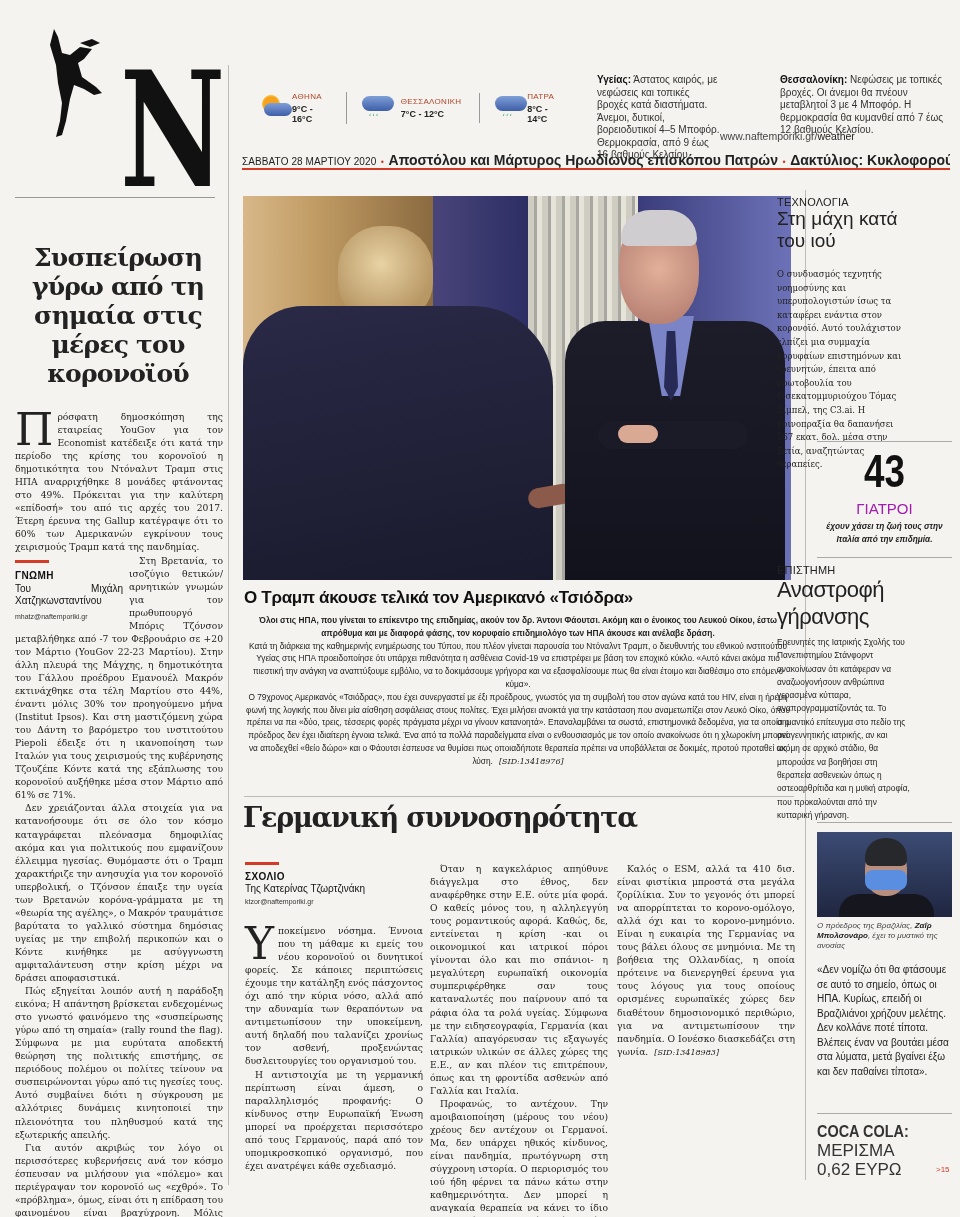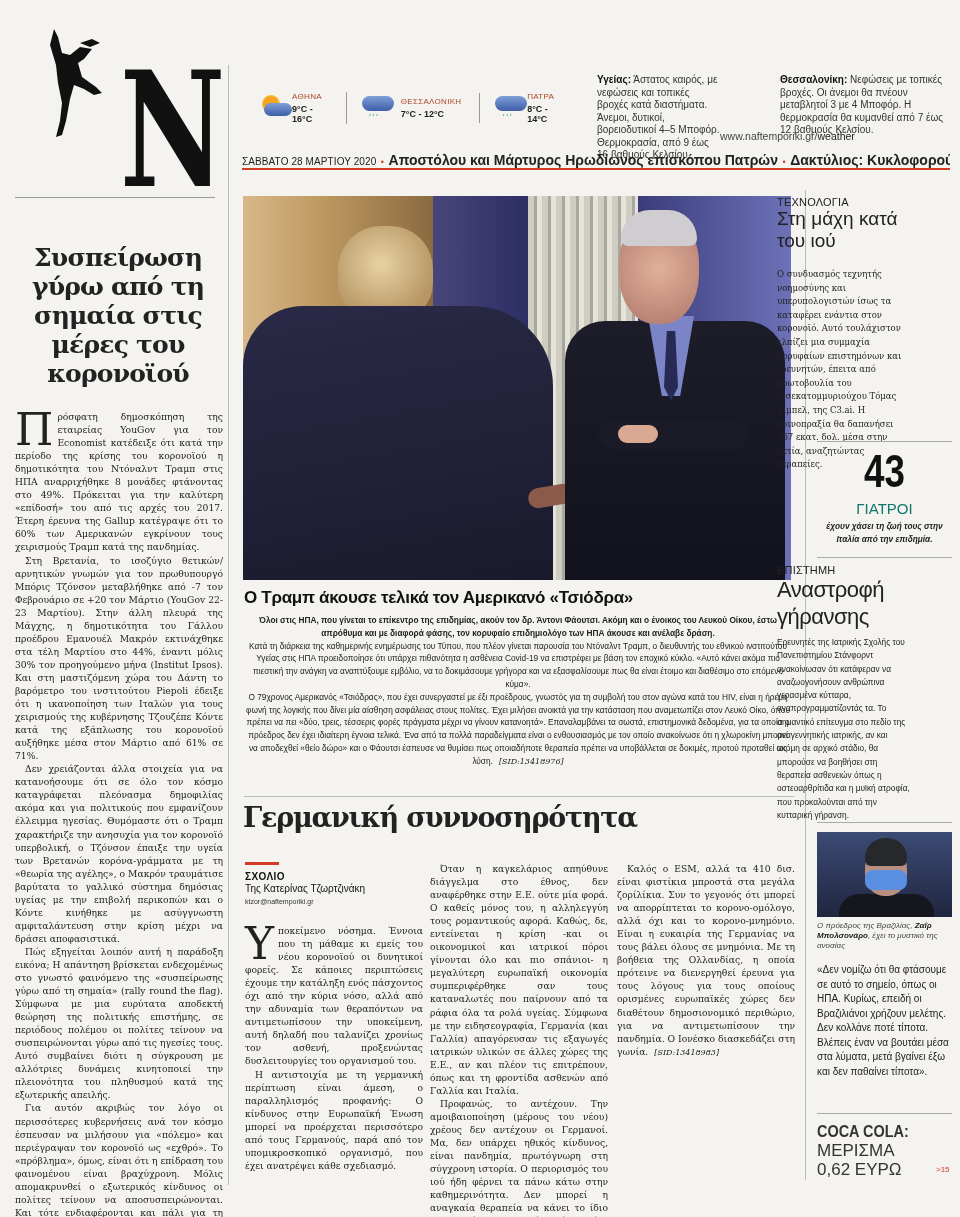--- a/index.html
+++ b/index.html
@@ -92,21 +92,21 @@
   .vrule-right { left: 805px; top: 190px; width: 1px; height: 990px; background: #bbb; }
 
   
   .rc { left: 777px; width: 135px; }
   .rc-kicker { font-family: "Liberation Sans", sans-serif; font-size: 11px; color: #222; letter-spacing: 0.2px; }
   .rc-head { font-family: "Liberation Sans", sans-serif; font-size: 19px; line-height: 22px; color: #222; }
   .rc-body { font-family: "DejaVu Serif", serif; font-size: 8.5px; line-height: 13.6px; color: #222; }
   .rc-body2 { font-family: "Liberation Sans", sans-serif; font-size: 8.3px; line-height: 13.3px; color: #222; }
   .rc-rule { left: 817px; width: 135px; height: 1px; background: #aaa; }
   .big43 { left: 817px; top: 447px; width: 135px; text-align: center; font-family: "Liberation Sans", sans-serif; font-weight: bold; font-size: 46px; line-height: 48px; color: #111; transform: scaleX(0.8); }
-  .iatroi { left: 817px; top: 500px; width: 135px; text-align: center; font-family: "Liberation Sans", sans-serif; font-size: 15px; color: #0f766e; }
+  .iatroi { left: 817px; top: 500px; width: 135px; text-align: center; font-family: "Liberation Sans", sans-serif; font-size: 15px; color: #a21caf; }
   .iatroi-sub { left: 817px; top: 520px; width: 135px; text-align: center; font-family: "Liberation Sans", sans-serif; font-size: 8.3px; line-height: 12.5px; font-weight: bold; font-style: italic; color: #222; }
   .bolso { left: 817px; top: 832px; width: 135px; height: 85px; overflow: hidden; background: linear-gradient(180deg, #3c4b74, #1f2640); }
   .bolso-hair { position: absolute; left: 48px; top: 6px; width: 42px; height: 28px; border-radius: 20px 20px 6px 6px; background: #27282c; }
   .bolso-face { position: absolute; left: 48px; top: 14px; width: 42px; height: 50px; border-radius: 45%; background: #b88f7e; }
   .bolso-mask { position: absolute; left: 48px; top: 38px; width: 42px; height: 20px; border-radius: 8px; background: #5a8ee0; }
   .bolso-suit { position: absolute; left: 22px; top: 62px; width: 95px; height: 30px; border-radius: 20px 20px 0 0; background: #15161e; }
   .bolso-cap { left: 817px; top: 921px; width: 135px; font-family: "Liberation Sans", sans-serif; font-style: italic; font-size: 8px; line-height: 10px; color: #444; }
   .bolso-cap b { color: #222; }
   .quote { left: 817px; top: 963px; width: 135px; font-family: "Liberation Sans", sans-serif; font-size: 10px; line-height: 14.5px; color: #222; }
   .coke { left: 817px; top: 1122px; width: 135px; font-family: "Liberation Sans", sans-serif; font-size: 17px; line-height: 19px; color: #333; }
@@ -181,20 +181,26 @@
   <span class="sep">•</span>
   <span class="nm">Ανατολή ηλίου: 05:45 Δύση: 18:17</span>
 </div>
 <div class="abs redline"></div>
 
 <h1 class="abs left-head">Συσπείρωση γύρω από τη σημαία στις μέρες του κορονοϊού</h1>
 <div class="abs left-body">
   <p class="first">
     <span class="dropcap">Π</span><span>ρόσφατη δημοσκόπηση της εταιρείας YouGov για τον Economist κατέδειξε ότι κατά την περίοδο της κρίσης του κορονοϊού η δημοτικότητα του Ντόναλντ Τραμπ στις ΗΠΑ αναρριχήθηκε 8 μονάδες φτάνοντας στο 49%. Πρόκειται για την καλύτερη «επίδοσή» του από τις αρχές του 2017. Έτερη έρευνα της Gallup κατέγραψε ότι το 60% των Αμερικανών εγκρίνουν τους χειρισμούς Τραμπ κατά της πανδημίας.</span>
   </p>
+  <div class="byline-box">
+    <div class="byline-red"></div>
+    <div class="byline-kind">ΓΝΩΜΗ</div>
+    <div class="byline-author">Του Μιχάλη Χατζηκωνσταντίνου</div>
+    <div class="byline-mail">mhatz@naftemporiki.gr</div>
+  </div>
   <p>Στη Βρετανία, το ισοζύγιο θετικών/αρνητικών γνωμών για τον πρωθυπουργό Μπόρις Τζόνσον μεταβλήθηκε από -7 τον Φεβρουάριο σε +20 τον Μάρτιο (YouGov 22-23 Μαρτίου). Στην άλλη πλευρά της Μάγχης, η δημοτικότητα του Γάλλου προέδρου Εμανουέλ Μακρόν εκτινάχθηκε στα τέλη Μαρτίου στο 44%, έναντι μόλις 30% τον προηγούμενο μήνα (Institut Ipsos). Και στη μαστιζόμενη χώρα του Δάντη το βαρόμετρο του ινστιτούτου Piepoli έδειξε ότι η ικανοποίηση των Ιταλών για τους χειρισμούς της κυβέρνησης Τζουζέπε Κόντε κατά της εξάπλωσης του κορονοϊού αυξήθηκε μέσα στον Μάρτιο από 61% σε 71%.</p>
   <p>Δεν χρειάζονται άλλα στοιχεία για να κατανοήσουμε ότι σε όλο τον κόσμο καταγράφεται πλεόνασμα δημοφιλίας ακόμα και για πολιτικούς που εμφανίζουν έλλειμμα ηγεσίας. Θυμόμαστε ότι ο Τραμπ χαρακτήριζε την ανησυχία για τον κορονοϊό υπερβολική, ο Τζόνσον έπαιξε την υγεία των Βρετανών κορόνα-γράμματα με τη «θεωρία της αγέλης», ο Μακρόν τραυμάτισε βαρύτατα το γαλλικό σύστημα δημόσιας υγείας με την επιβολή περικοπών και ο Κόντε κινήθηκε με ασύγγνωστη αμφιταλάντευση στην κρίση μέχρι να δράσει αποφασιστικά.</p>
   <p>Πώς εξηγείται λοιπόν αυτή η παράδοξη εικόνα; Η απάντηση βρίσκεται ενδεχομένως στο γνωστό φαινόμενο της «συσπείρωσης γύρω από τη σημαία» (rally round the flag). Σύμφωνα με μια ευρύτατα αποδεκτή θεώρηση της πολιτικής επιστήμης, σε περιόδους πολέμου οι πολίτες τείνουν να συσπειρώνονται γύρω από τις ηγεσίες τους. Αυτό συμβαίνει διότι η σύγκρουση με αλλότριες δυνάμεις κινητοποιεί την πλειονότητα του πληθυσμού κατά της εξωτερικής απειλής.</p>
   <p><span>Για αυτόν ακριβώς τον λόγο οι περισσότερες κυβερνήσεις ανά τον κόσμο έσπευσαν να μιλήσουν για «πόλεμο» και περιέγραψαν τον κορονοϊό ως «εχθρό». Το «πρόβλημα», όμως, είναι ότι η επίδραση του φαινομένου είναι βραχύχρονη. Μόλις απομακρυνθεί ο εξωτερικός κίνδυνος οι πολίτες τείνουν να αποσυσπειρώνονται. Και τότε ενδιαφέρονται και πάλι για τη βελτίωση της καθημερινότητάς τους.</span></p>
 </div>
 
 <div class="abs photo">
   <div class="ph-bg-left"></div>
   <div class="ph-bg-blue"></div>
   <div class="ph-curtain"></div>

